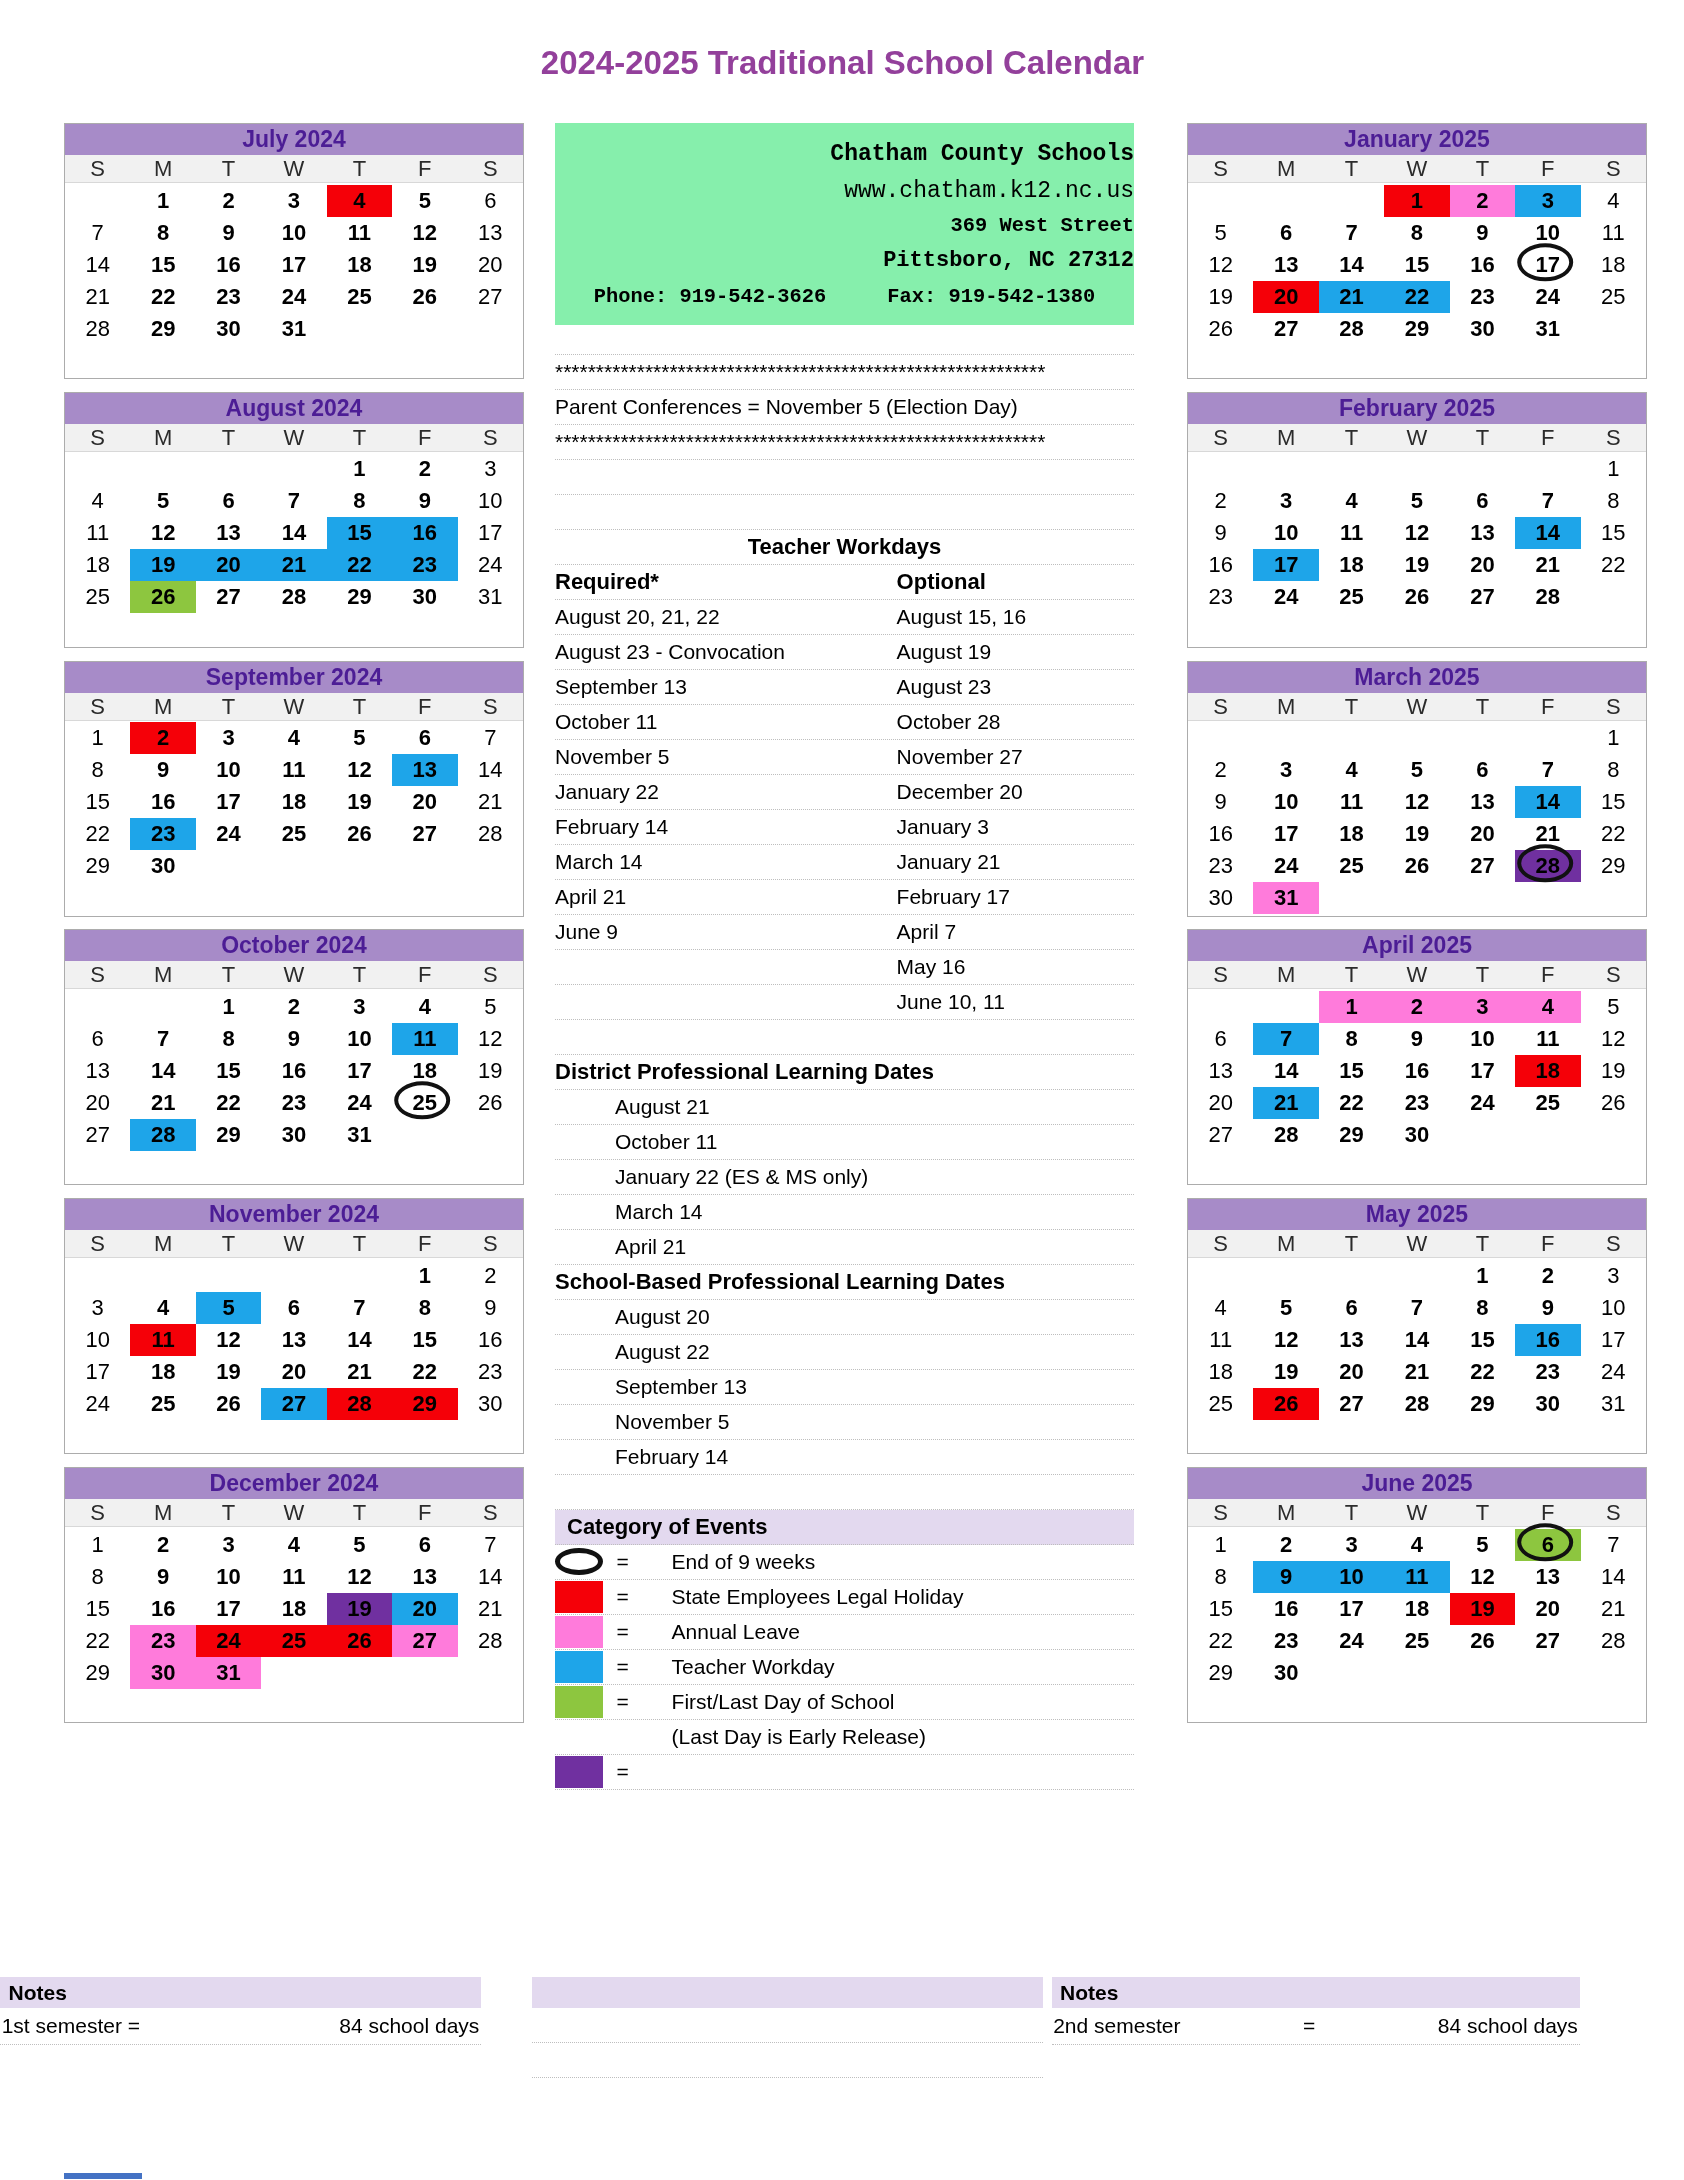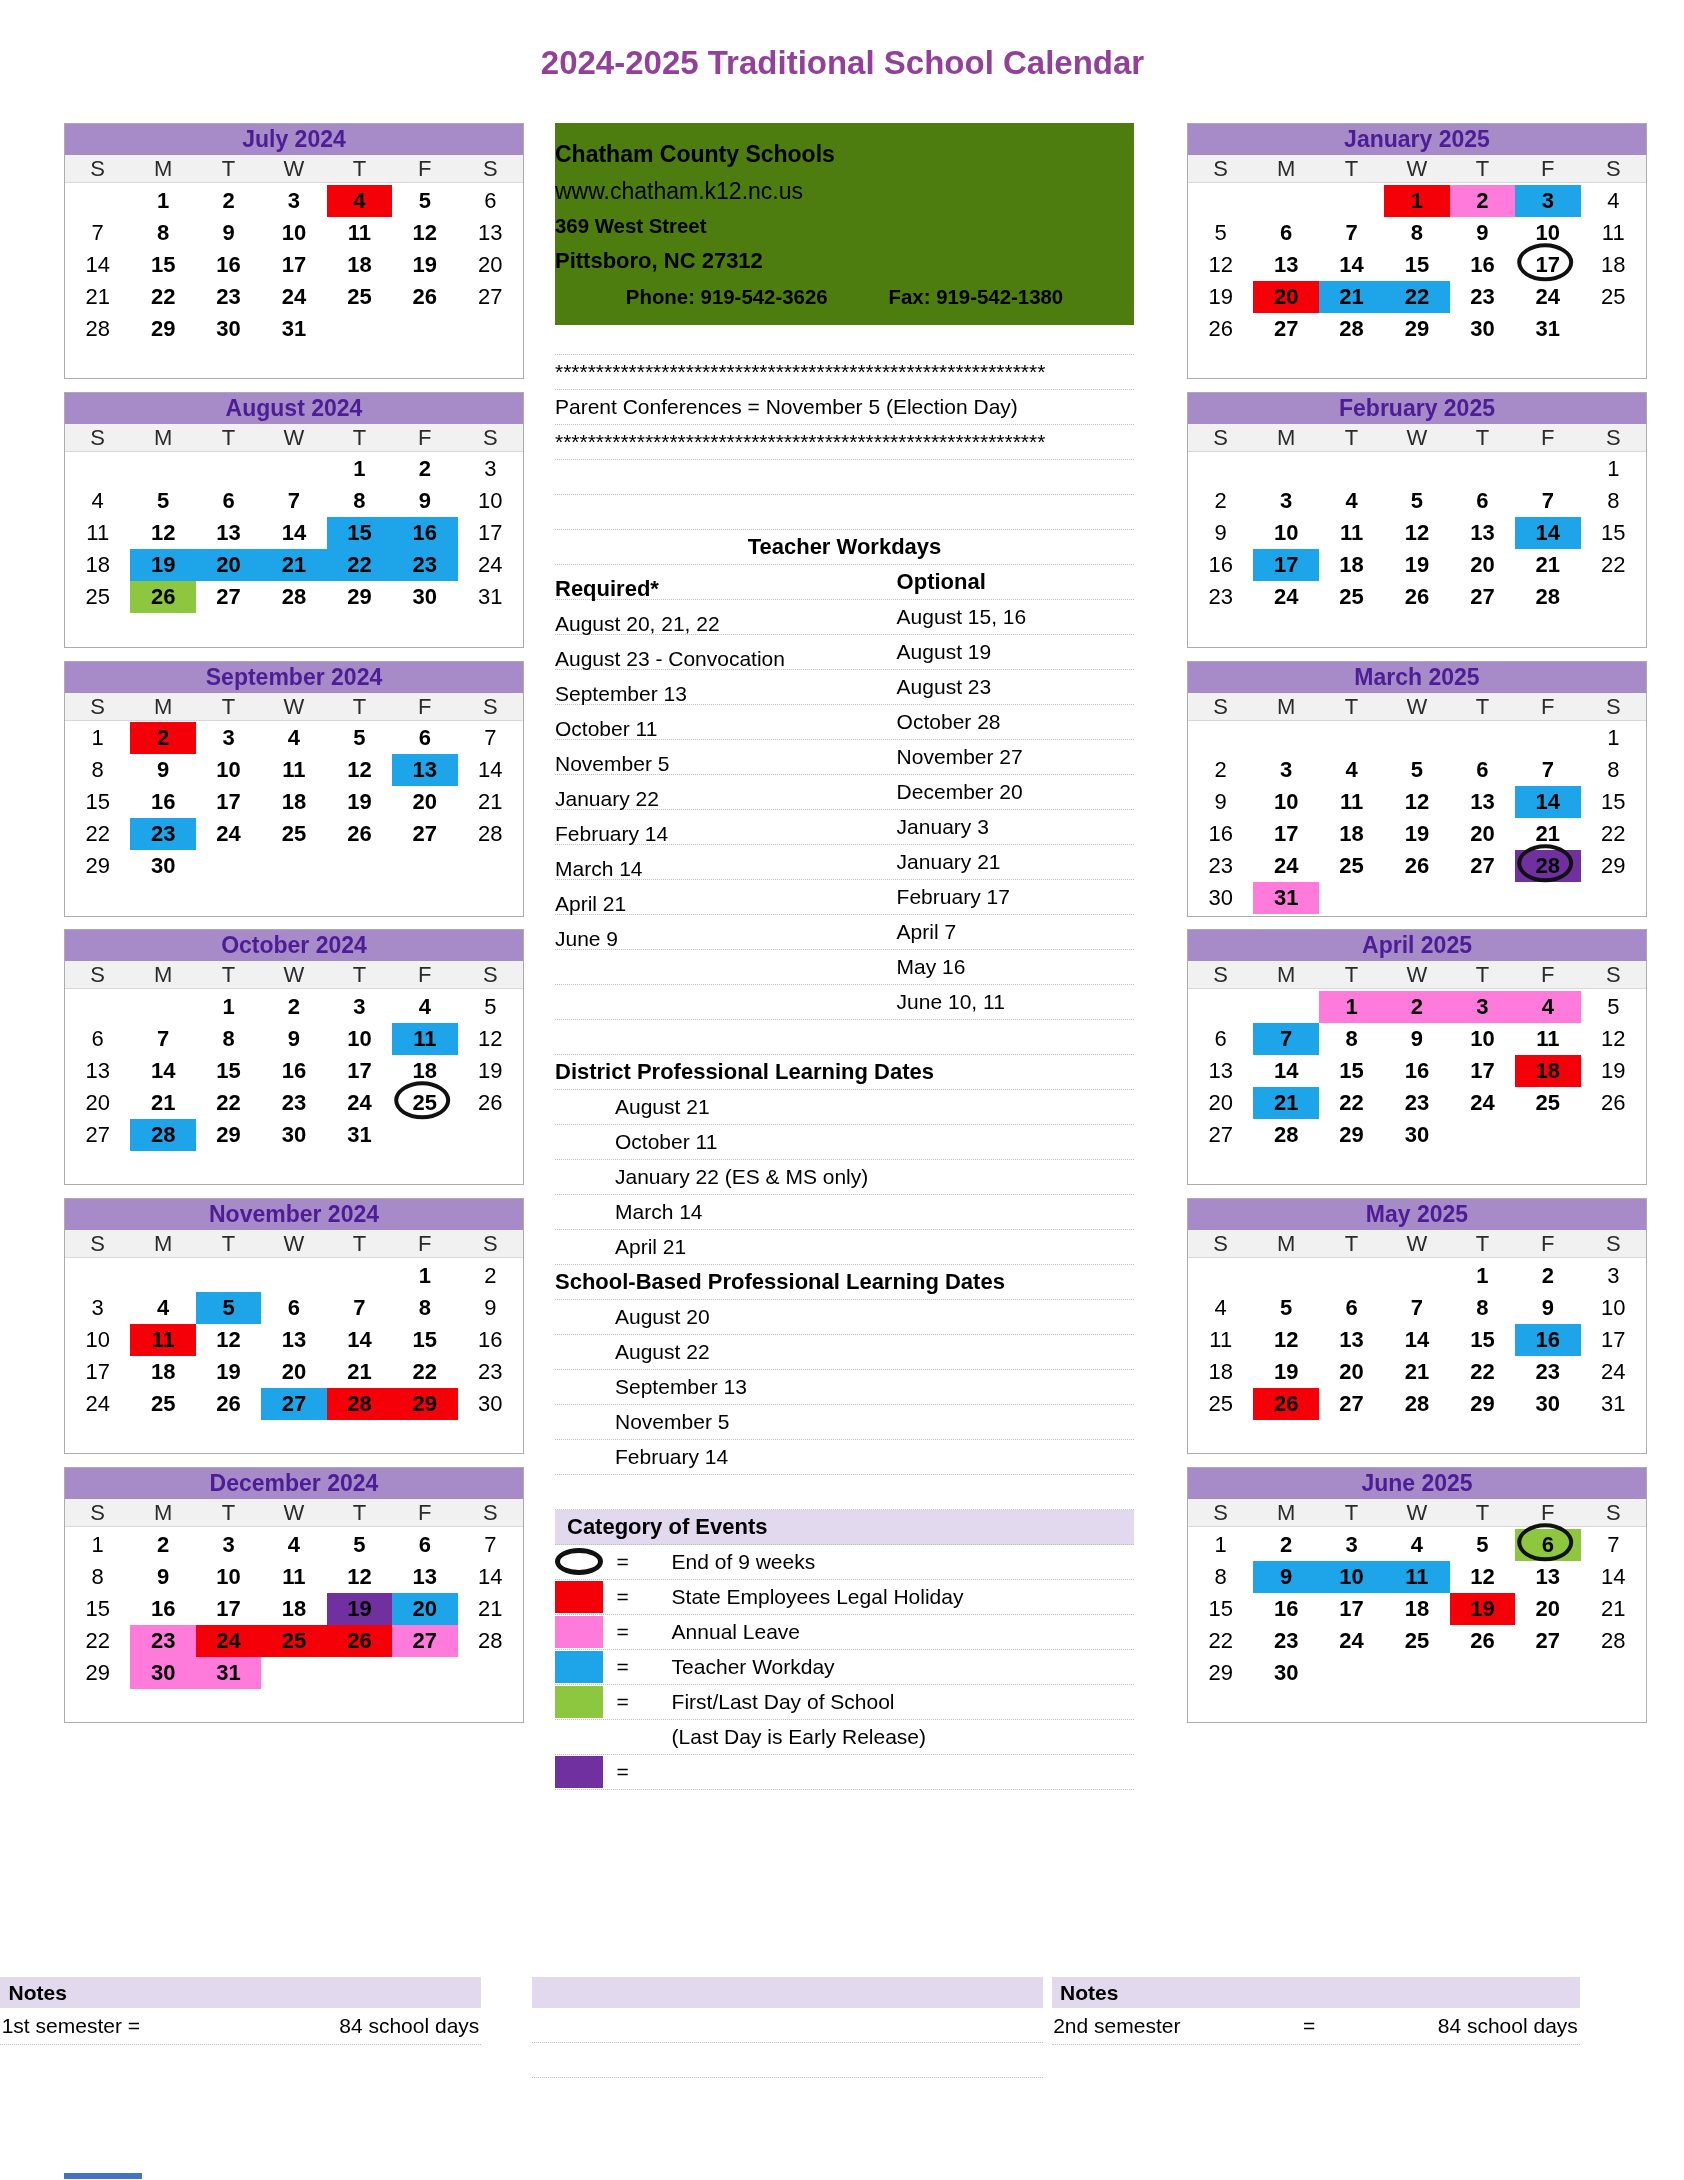--- a/index.html
+++ b/index.html
@@ -19,32 +19,32 @@
   .m-grid td {height:32px;padding:0;text-align:center;font-size:22px;font-weight:bold;position:relative;}
   .m-grid td.we {font-weight:normal;}
   td.holiday,.sw.holiday {background:var(--holiday,#F50008);}
   td.annual,.sw.annual {background:var(--annual,#FF7BDB);}
   td.workday,.sw.workday {background:var(--workday,#1EA5E9);}
   td.firstlast,.sw.firstlast {background:var(--firstlast,#8DC63F);}
   td.early,.sw.early {background:var(--early,#7030A0);}
   .circle {position:absolute;left:50%;top:50%;width:48px;height:30px;border:4.3px solid #111;border-radius:50%;transform:translate(-55%,-57%);}
 
   
-  .info-box {background:#4d7c0f;text-align:left;padding:12.8px 0 10.2px;}
+  .info-box {background:#86efac;text-align:right;padding:12.8px 0 10.2px;font-family:Liberation Mono, monospace;}
   .ib-name {font-size:23px;font-weight:bold;line-height:37px;}
   .ib-site {font-size:23px;line-height:36px;}
   .ib-addr {font-size:20.4px;font-weight:bold;line-height:34px;}
   .ib-city {font-size:22px;font-weight:bold;line-height:36px;}
   .ib-contact {display:flex;justify-content:center;gap:61px;font-size:20.4px;font-weight:bold;line-height:36px;}
   .c-row {height:34px;line-height:34px;border-bottom:1.7px dotted #BEBEBE;font-size:21px;white-space:nowrap;}
   .c-row.short {height:29px;}
   .c-row.center {text-align:center;}
   .c-row.bold {font-weight:bold;font-size:22px;}
   .tw-row {display:flex;}
-  .tw-row .l {width:59%;margin-top:7px;}
+  .tw-row .l {width:59%;}
   .tw-row .r {width:41%;}
   .indent {padding-left:60px;}
   .panel-head {background:var(--panel,#E3D9EF);font-weight:bold;font-size:22px;padding-left:12px;}
   .legend-row {display:flex;align-items:center;}
   .legend-row .sw {width:48px;height:31.5px;flex:none;}
   .legend-row .sw.circle-sw {height:27px;background:#fff;border:5.1px solid #111;border-radius:50%;box-sizing:border-box;}
   .legend-row .sw.none {background:transparent;}
   .legend-row .eq {margin-left:13.6px;width:55px;flex:none;}
   .legend-row .lab {flex:1;}
 

